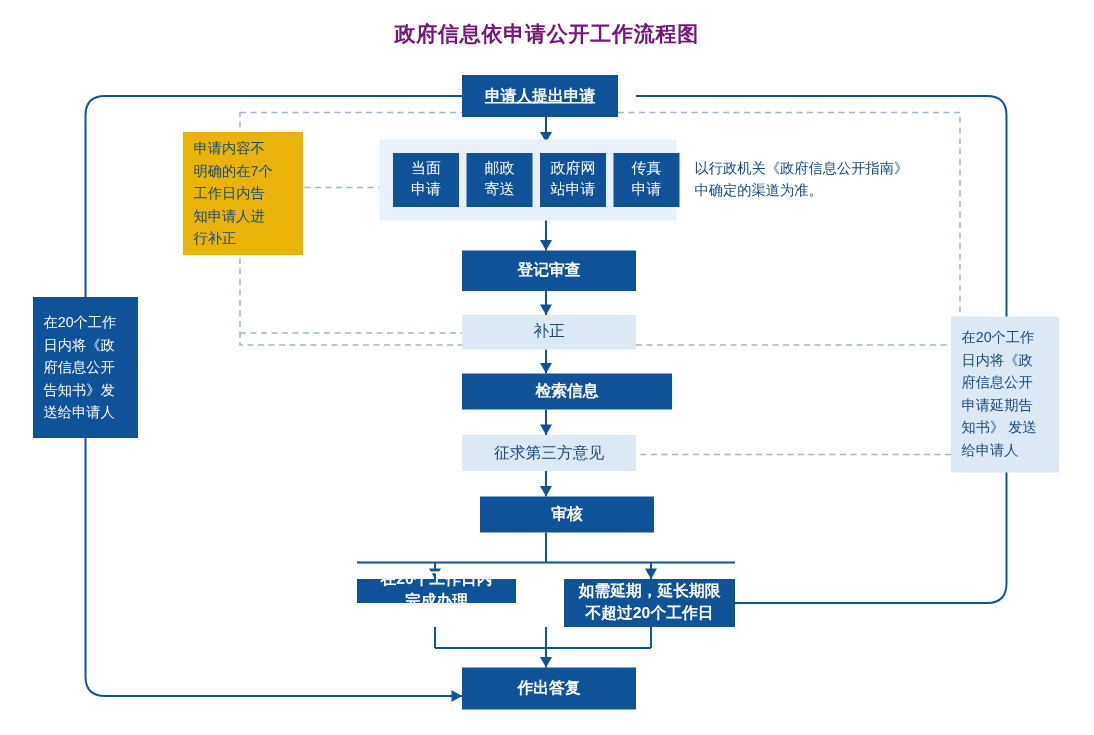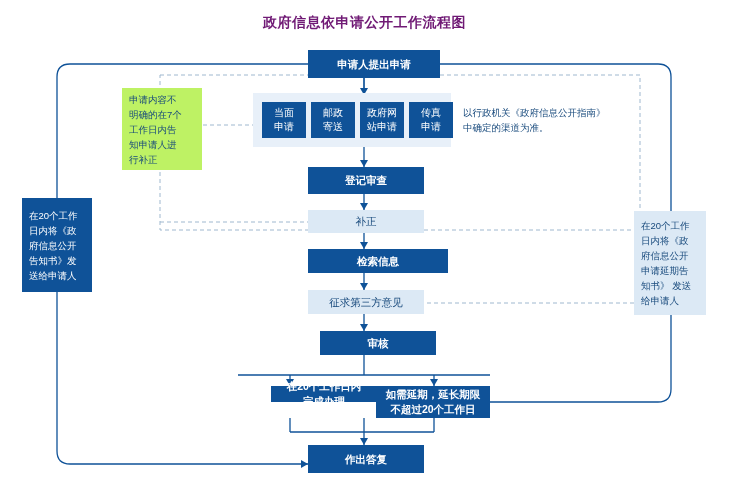--- a/index.html
+++ b/index.html
@@ -50,21 +50,21 @@
   .dark {
     background: #0f5298;
     color: #ffffff;
     font-weight: bold;
   }
   .light {
     background: #dce9f5;
     color: #17497c;
   }
   .note {
-    background: #bef264;
+    background: #eab308;
     color: #17497c;
     font-size: 9.5px;
     line-height: 15px;
     text-align: left;
     justify-content: flex-start;
     padding: 6px 7px;
   }
   .plain {
     color: #17497c;
     font-size: 9.5px;
@@ -150,21 +150,21 @@
     </g>
 
     <g stroke="#9fb8cf" stroke-width="1" stroke-dasharray="4,3" fill="none">
       <line x1="203" y1="125" x2="253" y2="125"></line>
       <line x1="160" y1="222" x2="308" y2="222"></line>
       <line x1="420" y1="303" x2="640" y2="303"></line>
       <line x1="640" y1="222" x2="640" y2="303"></line>
     </g>
   </svg>
 
-  <div class="node dark" style="left:308px; top:50px; width:132px; height:28px;">申请人提出申请</div>
+  <div class="node dark" style="left:308px; top:50px; width:104px; height:28px;text-decoration:underline;">申请人提出申请</div>
 
   <div class="channel-band" style="left:253px; top:93px; width:198px; height:54px;"></div>
 
   <div class="chan" style="left:262px; top:102px; width:44px; height:36px; white-space:pre-line;">当面
 申请</div>
   <div class="chan" style="left:311px; top:102px; width:44px; height:36px; white-space:pre-line;">邮政
 寄送</div>
   <div class="chan" style="left:360px; top:102px; width:44px; height:36px; white-space:pre-line;">政府网
 站申请</div>
   <div class="chan" style="left:409px; top:102px; width:44px; height:36px; white-space:pre-line;">传真
@@ -182,21 +182,21 @@
   <div class="node dark" style="left:308px; top:167px; width:116px; height:27px;">登记审查</div>
 
   <div class="node light" style="left:308px; top:210px; width:116px; height:23px;">补正</div>
 
   <div class="node dark" style="left:308px; top:249px; width:140px; height:24px;">检索信息</div>
 
   <div class="node light" style="left:308px; top:290px; width:116px; height:24px;">征求第三方意见</div>
 
   <div class="node dark" style="left:320px; top:331px; width:116px; height:24px;">审核</div>
 
-  <div class="node dark" style="left:238px; top:386px; width:106px; height:16px; white-space:pre-line;margin-left:33px;">在20个工作日内
+  <div class="node dark" style="left:238px; top:386px; width:106px; height:16px; white-space:pre-line;">在20个工作日内
 完成办理</div>
 
   <div class="node dark" style="left:376px; top:386px; width:114px; height:32px; white-space:pre-line;">如需延期，延长期限
 不超过20个工作日</div>
 
   <div class="node dark" style="left:308px; top:445px; width:116px; height:28px;">作出答复</div>
 
   <div class="node dark" style="left:22px; top:198px; width:70px; height:94px; font-weight:normal; font-size:9.5px; white-space:pre-line; text-align:left; justify-content:flex-start; padding:6px 7px;">在20个工作
 日内将《政
 府信息公开

